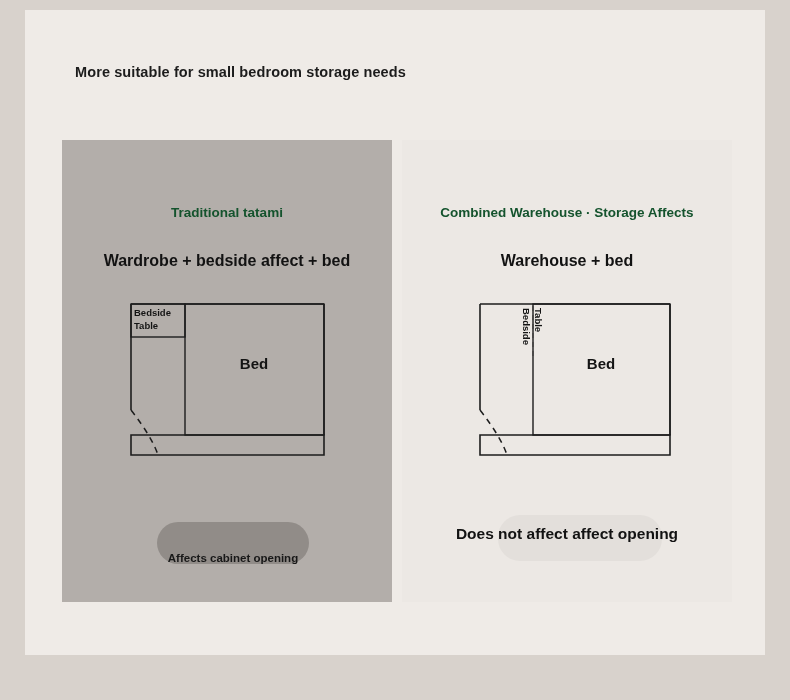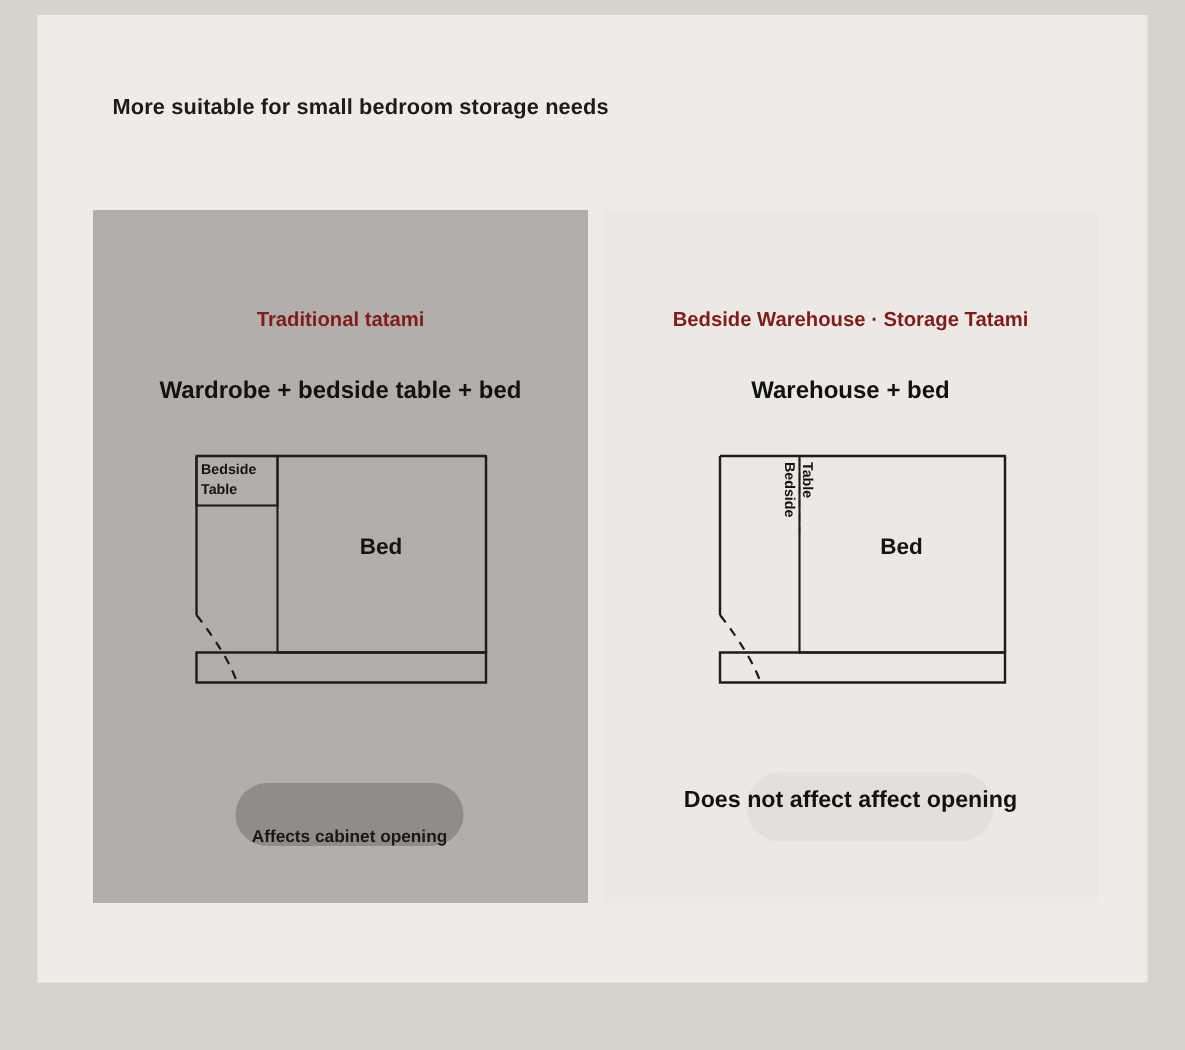--- a/index.html
+++ b/index.html
@@ -53,21 +53,21 @@
     background: #ece8e4;
   }
   .panel-heading {
     position: absolute;
     top: 65px;
     left: 0;
     width: 100%;
     text-align: center;
     font-size: 13.5px;
     font-weight: bold;
-    color: #7f1d1d;
+    color: #14532d;
   }
   .panel-subheading {
     position: absolute;
     top: 112px;
     left: 0;
     width: 100%;
     text-align: center;
     font-size: 16px;
     font-weight: bold;
     color: #121212;
@@ -136,21 +136,21 @@
 <div id="canvas">
 
   <div class="page-card"></div>
 
   <div class="page-title">More suitable for small bedroom storage needs</div>
 
   <div class="panel panel-left">
 
     <div class="panel-heading">Traditional tatami</div>
 
-    <div class="panel-subheading">Wardrobe + bedside table + bed</div>
+    <div class="panel-subheading">Wardrobe + bedside affect + bed</div>
 
     <div class="diagram">
       <svg width="330" height="200" viewBox="0 0 330 200">
 
         <g fill="none" stroke="#1d1d1d" stroke-width="1.6">
 
           <path d="M69 14 L69 120"></path>
 
           <path d="M69 145 L69 165 L262 165 L262 145 Z"></path>
 
@@ -172,21 +172,21 @@
       </svg>
     </div>
 
     <div class="pill pill-left">
       <span>Affects cabinet opening</span>
     </div>
   </div>
 
   <div class="panel panel-right">
 
-    <div class="panel-heading">Bedside Warehouse · Storage Tatami</div>
+    <div class="panel-heading">Combined Warehouse · Storage Affects</div>
 
     <div class="panel-subheading">Warehouse + bed</div>
 
     <div class="diagram">
       <svg width="330" height="200" viewBox="0 0 330 200">
         <g fill="none" stroke="#1d1d1d" stroke-width="1.6">
 
           <path d="M78 14 L78 120"></path>
 
           <path d="M78 145 L78 165 L268 165 L268 145 Z"></path>

